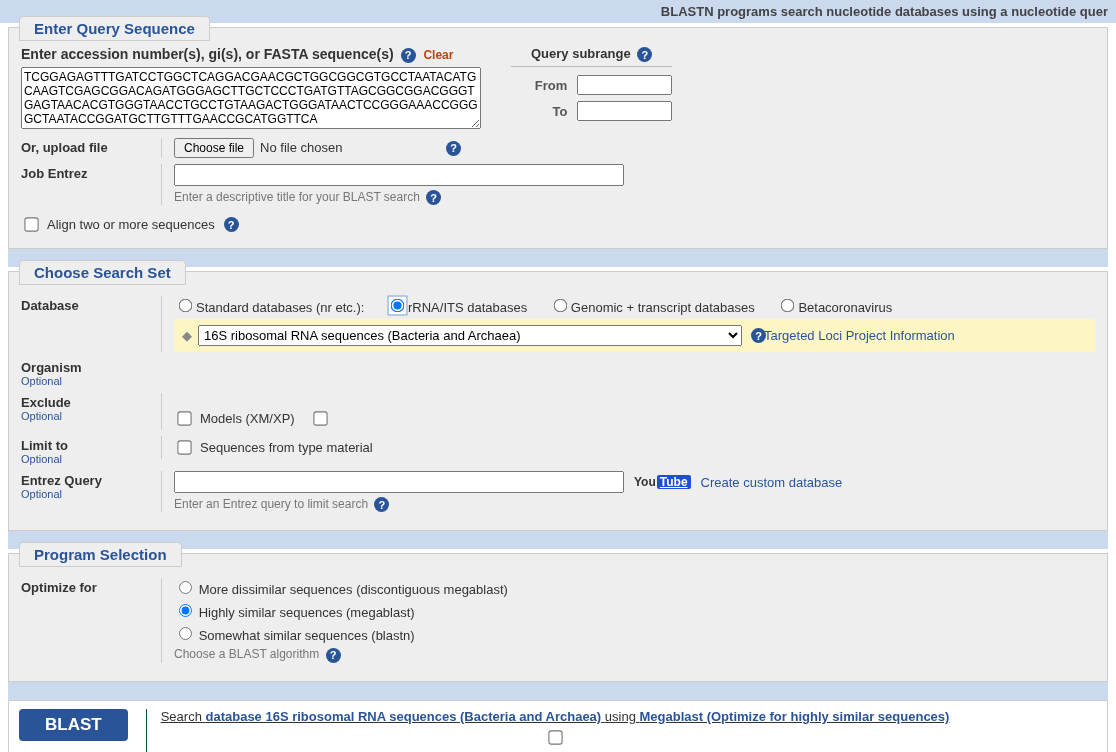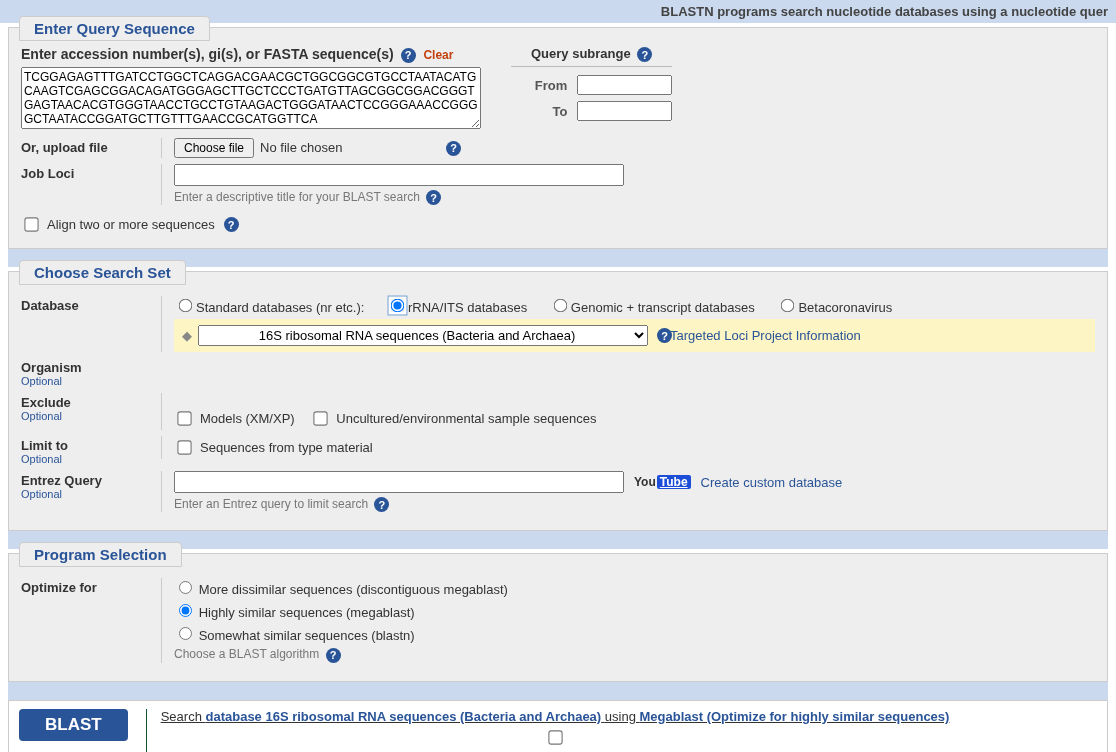--- a/index.html
+++ b/index.html
@@ -128,24 +128,23 @@
   .radio-line input[type=radio] { margin-right: 4px; transform: scale(1.05); cursor: pointer; }
   .db-highlight {
     background: #fdf6c4;
     padding: 6px 8px;
     display: flex;
     align-items: center;
     gap: 6px;
     margin-top: 4px;
   }
   .db-highlight select {
-    width: 450px;
+    width: 544px;
     font-size: 13px;
     padding: 1px;
-    text-align: center;
   }
   .diamond { color: #888; font-size: 13px; }
   a.link { color: #2a5498; text-decoration: none; cursor: pointer; }
   .add-org-btn {
     border: 1px solid #2a5498;
     border-radius: 4px;
     padding: 2px 10px;
     color: #2a5498;
     font-weight: bold;
     font-size: 12px;
@@ -235,21 +234,21 @@
       <div class="content-col">
         <span class="file-choose">
           <button>Choose file</button>
           <span>No file chosen</span>
         </span>
         <span class="help-icon" style="margin-left:100px;">?</span>
       </div>
     </div>
 
     <div class="row">
-      <div class="label-col">Job Loci</div>
+      <div class="label-col">Job Entrez</div>
       <div class="content-col">
         <input type="text" class="long" style="">
         <div class="hint">
           <span>Enter a descriptive title for your BLAST search</span>
           <span class="help-icon">?</span>
         </div>
       </div>
     </div>
 
     <div class="check-line" style="margin-top:10px;">
@@ -300,21 +299,20 @@
         <span>Exclude</span>
         <span class="optional">Optional</span>
       </div>
       <div class="content-col">
         <span class="check-line" style="display:inline-flex; margin-right:12px;margin-top:16px;">
           <input type="checkbox" style="">
           <span>Models (XM/XP)</span>
         </span>
         <span class="check-line" style="display:inline-flex;">
           <input type="checkbox" style="">
-          <span>Uncultured/environmental sample sequences</span>
         </span>
       </div>
     </div>
 
     <div class="row">
       <div class="label-col">
         <span>Limit to</span>
         <span class="optional">Optional</span>
       </div>
       <div class="content-col">

